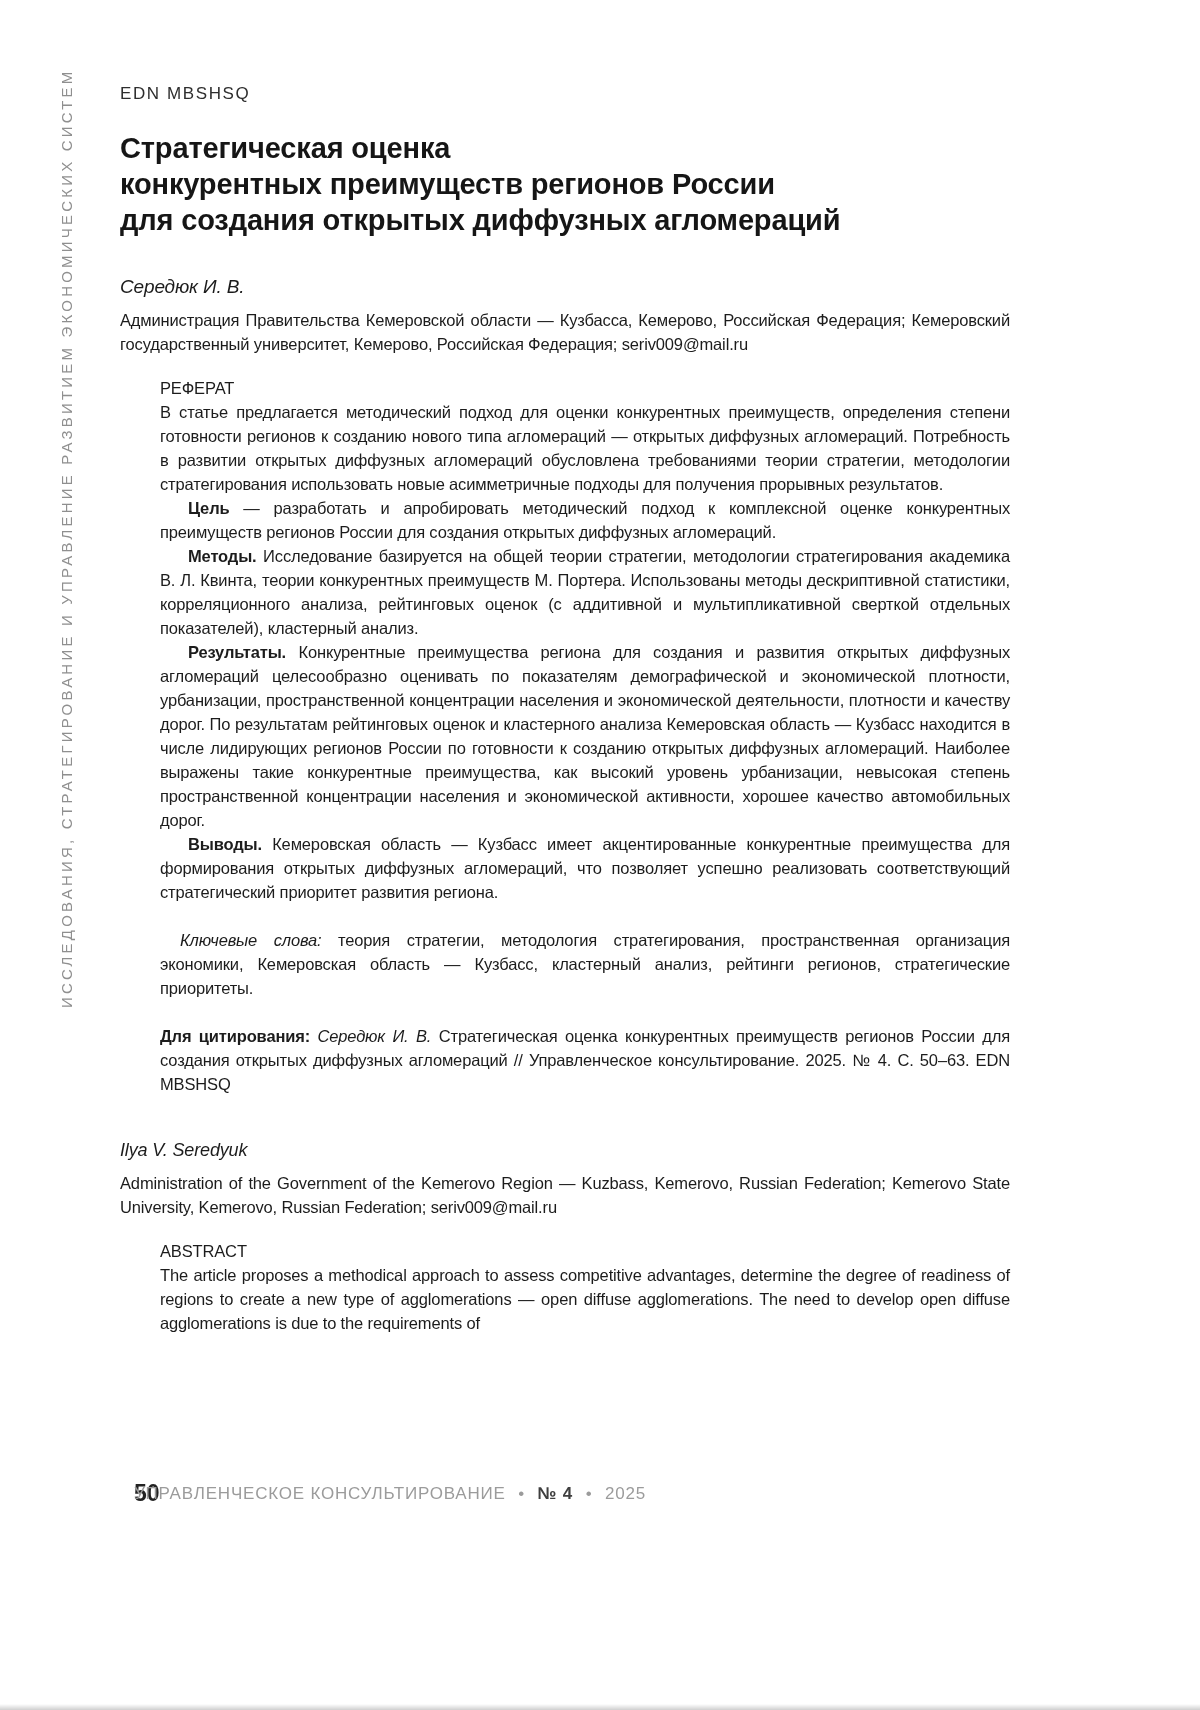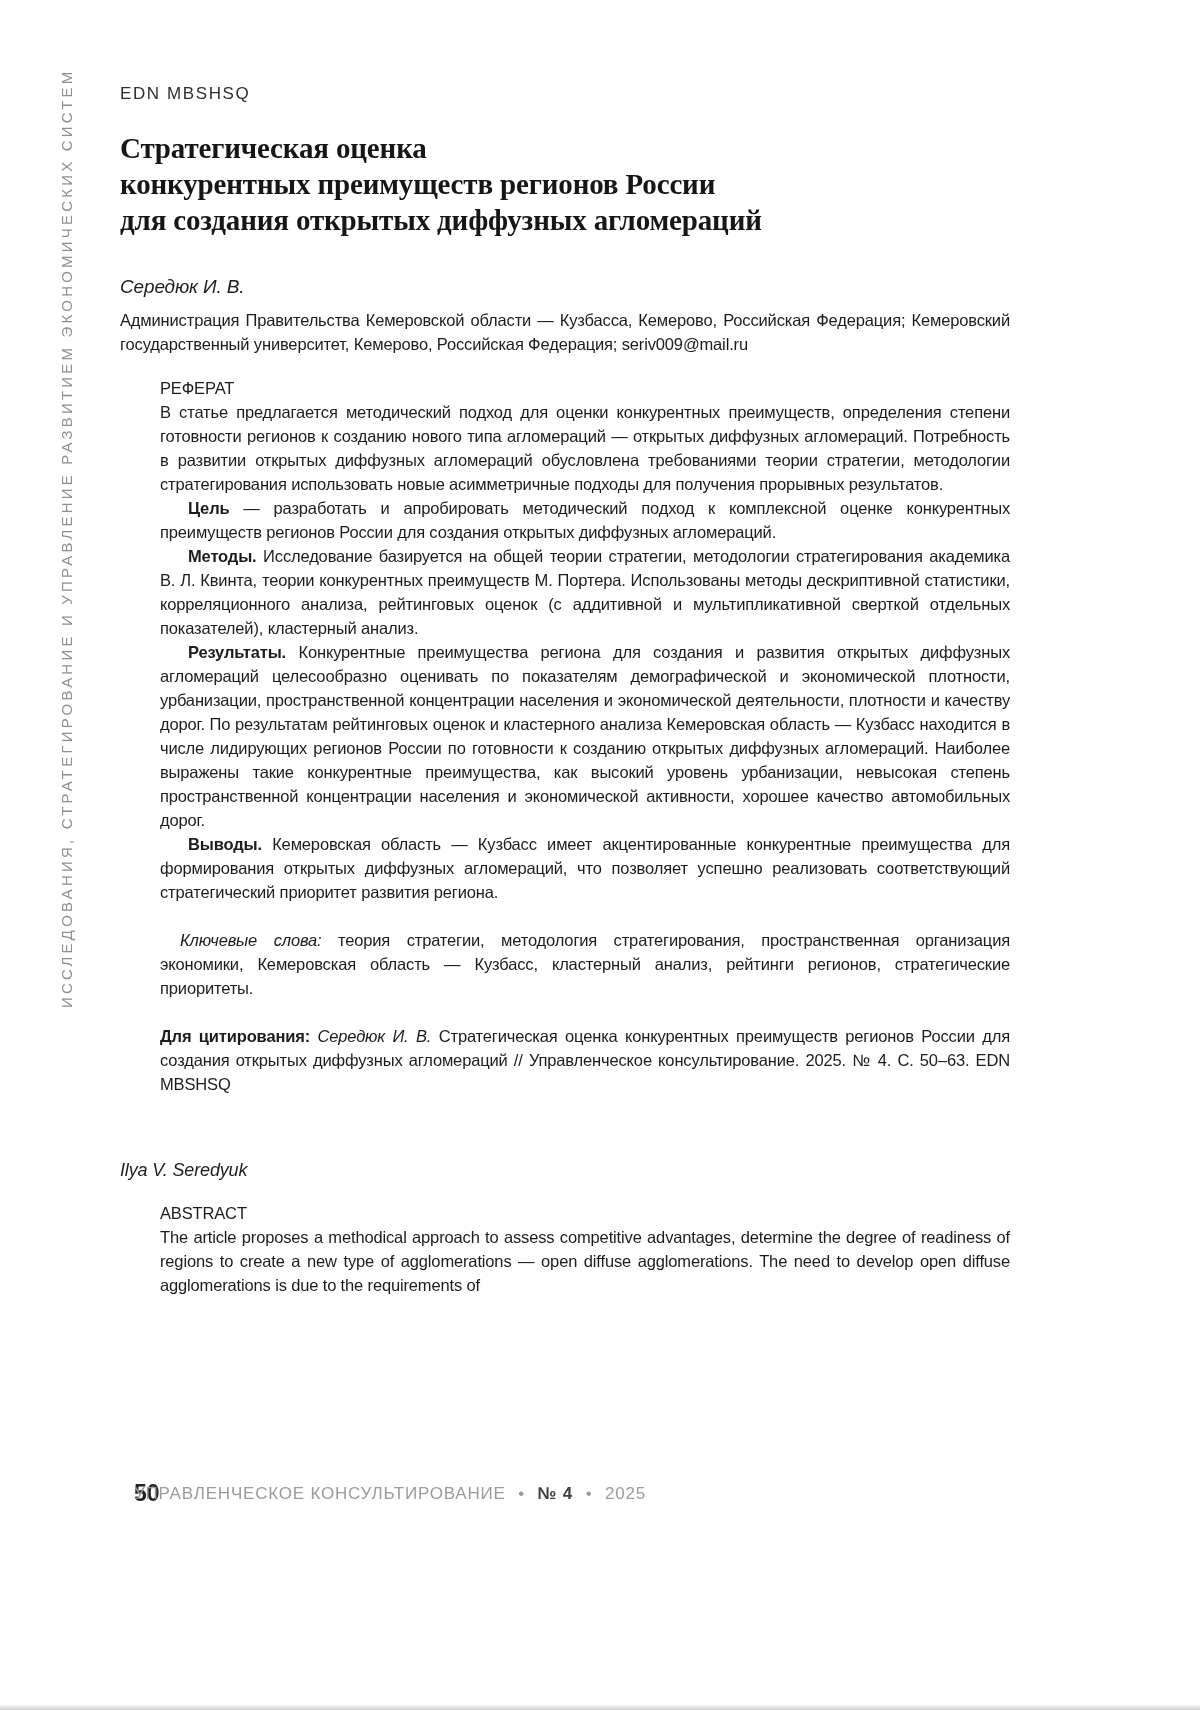--- a/index.html
+++ b/index.html
@@ -39,21 +39,21 @@
     letter-spacing: 1.6px;
     color: #2e2e2e;
   }
   .title {
     margin: 26px 0 0 0;
     font-size: 29px;
     font-weight: bold;
     line-height: 36px;
     color: #161616;
   }
-  .tline { display: block; font-family: Liberation Serif, serif; }
+  .tline { display: block; }
   .author {
     margin-top: 38px;
     font-style: italic;
     font-size: 19px;
     color: #1c1c1c;
   }
   .affiliation {
     margin: 10px 0 0 0;
     font-size: 16.5px;
     line-height: 24px;
@@ -84,21 +84,21 @@
   .citation { margin-top: 24px; }
   .citation b { font-weight: bold; }
   .citation i { font-style: italic; }
   .en-title {
     margin: 46px 0 0 0;
     font-size: 20px;
     font-weight: bold;
     line-height: 27px;
     color: #161616;
   }
-  .en-author { margin-top: 64px; font-size: 18px; }
+  .en-author { margin-top: 44px; font-size: 18px; }
   .footer {
     position: absolute; top: 1480px; left: 134px; width: 890px; height: 32px;
   }
   .page-num {
     position: absolute; left: 0; top: 0;
     font-size: 23px; font-weight: bold; color: #222222;
   }
   .journal-line {
     position: absolute; left: 0; right: 0; top: 4px;
     text-align: left;
@@ -139,20 +139,21 @@
       <p class="jp indent"><b>Выводы.</b><span> Кемеровская область — Кузбасс имеет акцентированные конкурентные преимущества для формирования открытых диффузных агломераций, что позволяет успешно реализовать соответствующий стратегический приоритет развития региона.</span></p>
     </section>
 
     <p class="jp block-indent keywords"><i>Ключевые слова: </i><span>теория стратегии, методология стратегирования, пространственная организация экономики, Кемеровская область — Кузбасс, кластерный анализ, рейтинги регионов, стратегические приоритеты.</span></p>
 
     <p class="jp block-indent citation"><b>Для цитирования: </b><i>Середюк И. В. </i><span>Стратегическая оценка конкурентных преимуществ регионов России для создания открытых диффузных агломераций // Управленческое консультирование. 2025. № 4. С. 50–63. EDN MBSHSQ</span></p>
 
 
     <div class="author en-author">Ilya V. Seredyuk</div>
 
+    <p class="affiliation"><span>Administration of the Government of the Kemerovo Region — Kuzbass, Kemerovo, Russian Federation; Kemerovo State University, Kemerovo, Russian Federation; </span><span class="email">seriv009@mail.ru</span></p>
 
     <section class="abstract">
       <div class="abs-heading">ABSTRACT</div>
       <p class="jp">The article proposes a methodical approach to assess competitive advantages, determine the degree of readiness of regions to create a new type of agglomerations — open diffuse agglomerations. The need to develop open diffuse agglomerations is due to the requirements of</p>
     </section>
 
   </div>
 
   <div class="footer">
     <span class="page-num">50</span>

